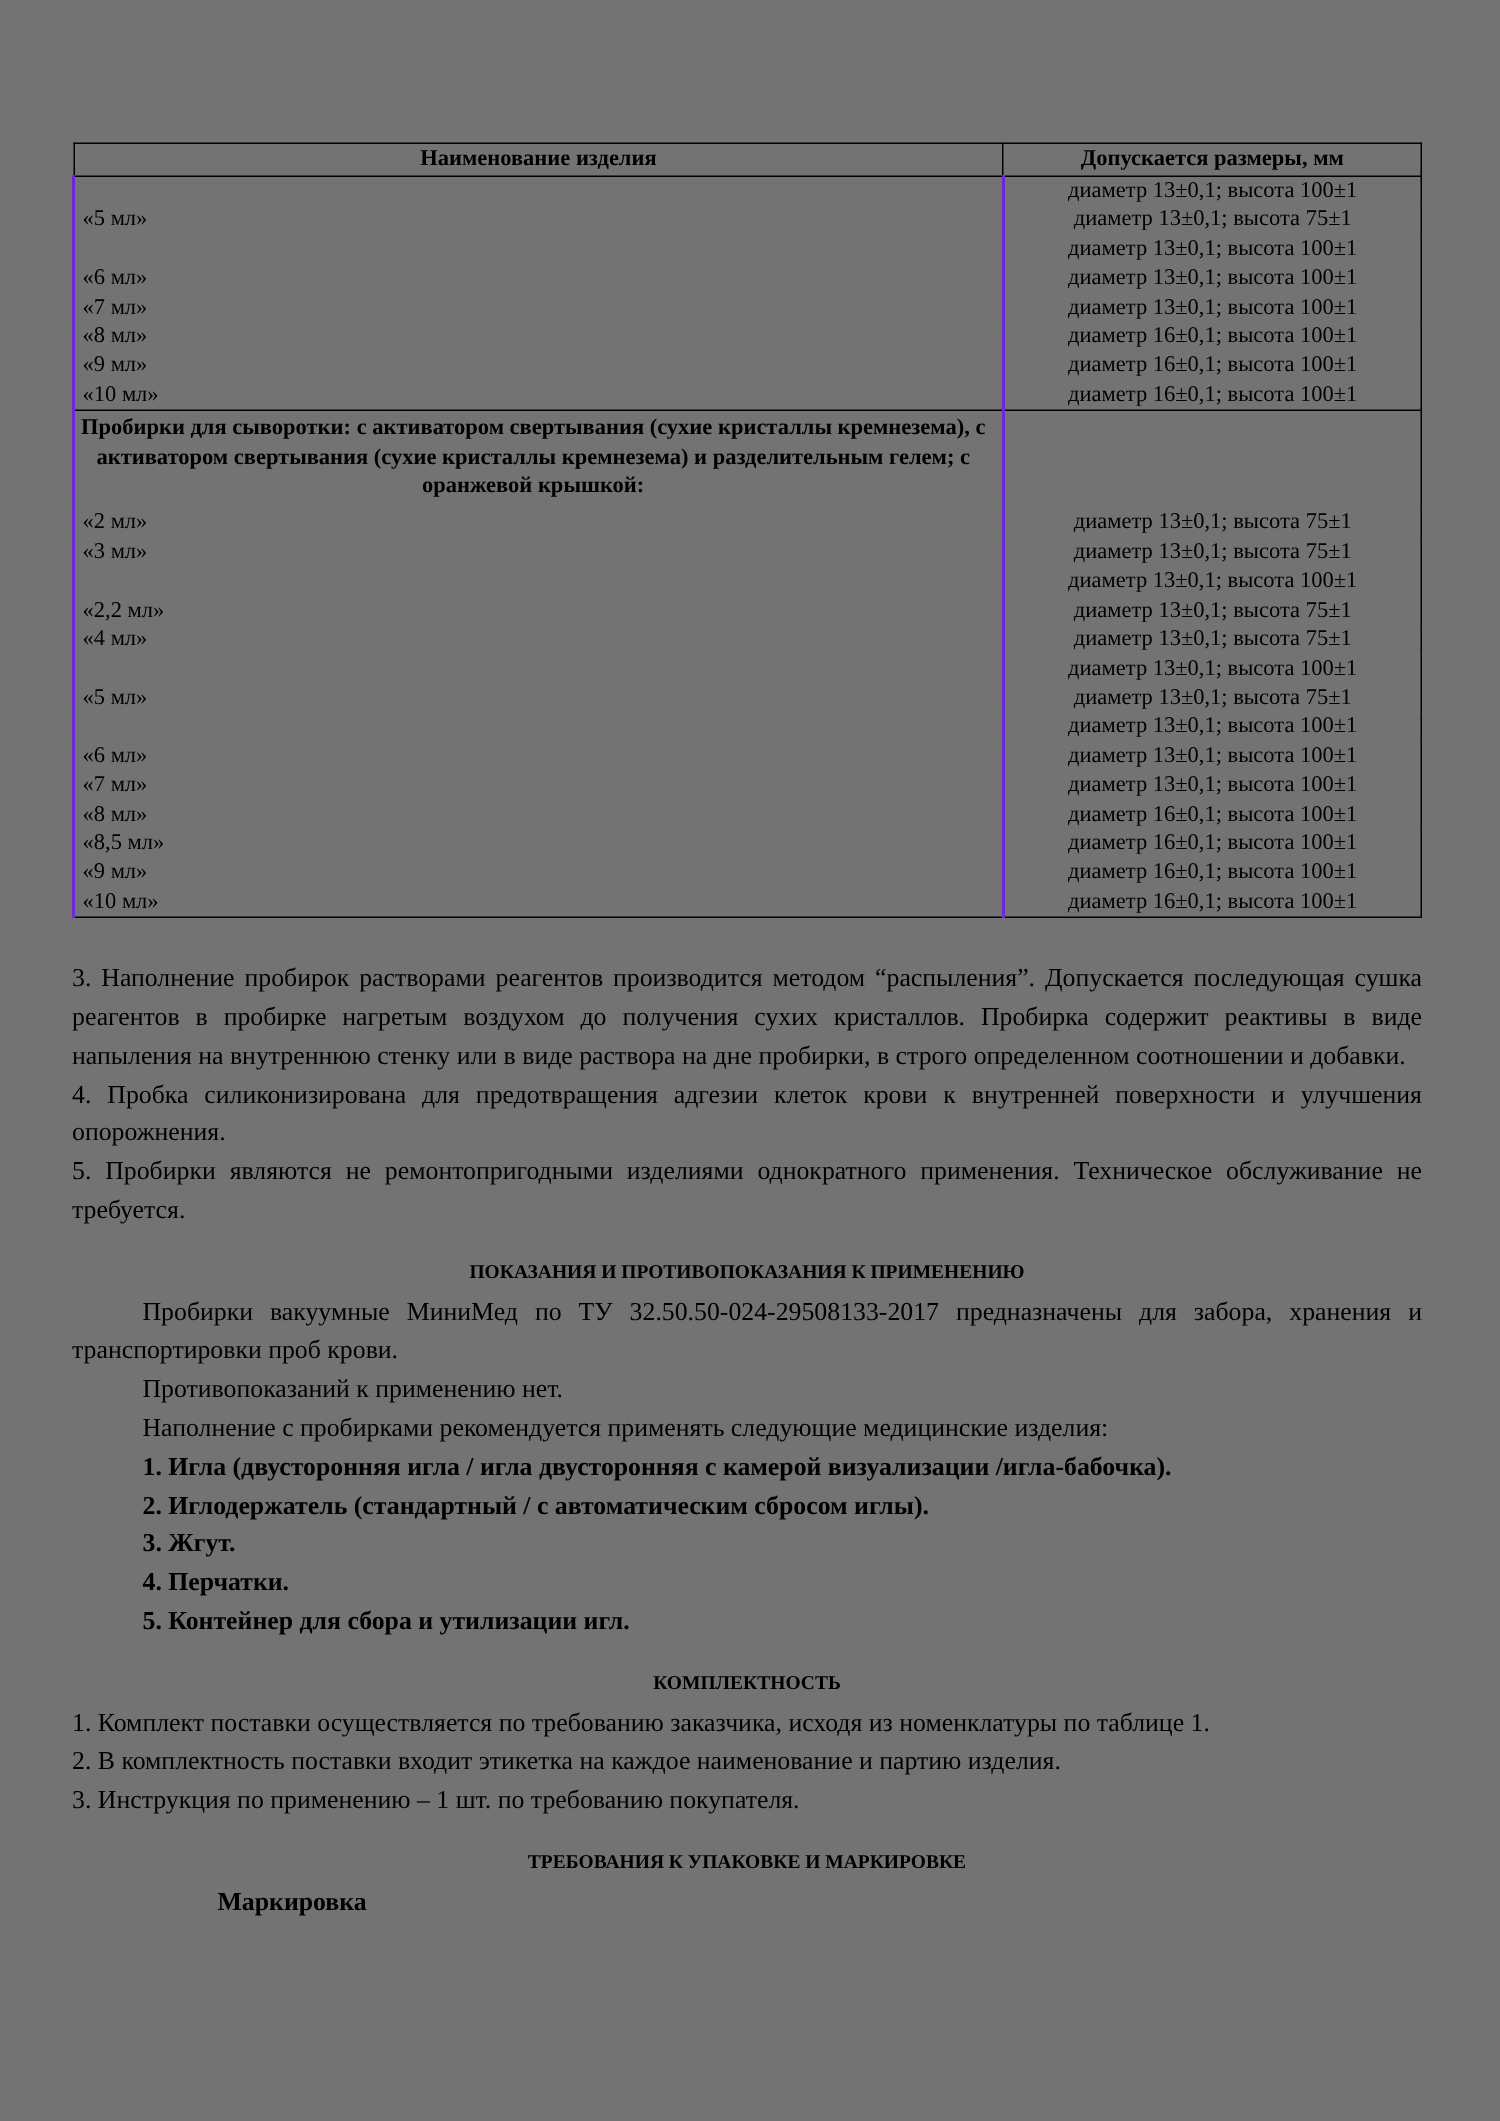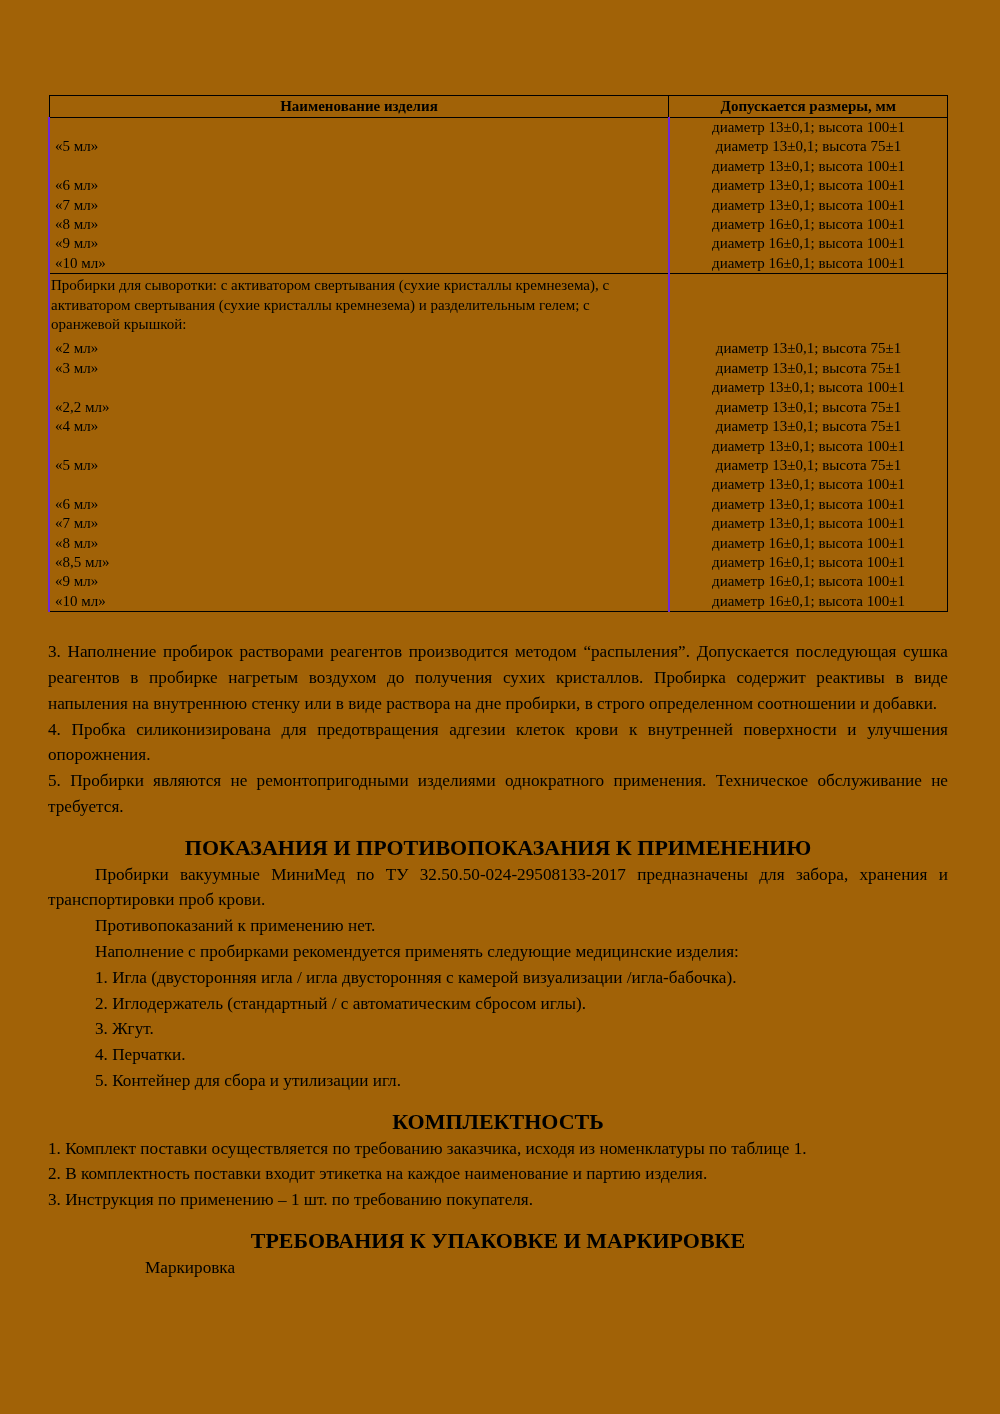--- a/index.html
+++ b/index.html
@@ -6,21 +6,21 @@
   html,body { margin:0; padding:0; background:#ffffff; }
   body {
     width:1000px; height:1414px;
     font-family:"Liberation Serif","DejaVu Serif",serif;
     color:#000;
   }
   .page {
     width:1000px; height:1414px;
     padding:95px 52px 0 48px;
     overflow:hidden;
-    background:#a16207;
+    background:#737373;
   }
 
   
   table.spec-table {
     width:100%;
     border-collapse:collapse;
     table-layout:fixed;
     font-size:15px;
     border:1px solid #000;
   }
@@ -44,36 +44,37 @@
     overflow:hidden;
     white-space:nowrap;
   }
   .spec-table td.dim { text-align:center; }
   .spec-table tr.sec2-start td { border-top:1px solid #000; }
   .spec-table td.intro {
     height:auto;
     white-space:normal;
     line-height:19.4px;
     padding:2px 8px 5px 1px;
-    text-align:left;
+    text-align:center;
+    font-weight:bold;
   }
 
   
   .body-text { margin-top:27px; font-size:17.2px; line-height:25.8px; }
   .para { margin:0; text-align:justify; }
   .indent { text-indent:47px; }
   .heading {
     font-weight:bold;
     text-align:center;
-    font-size:22px;
+    font-size:13px;
     margin:15px 0 1px 0;
   }
-  .list-item { margin:0 0 0 47px; text-align:justify; }
+  .list-item { margin:0 0 0 47px; text-align:justify;font-weight:bold; }
   .sub-heading {
-    font-weight:normal;
+    font-weight:bold;
     margin:0 0 0 97px;
   }
 </style>
 </head>
 <body>
 
 <div class="page">
 
   <table class="spec-table">
     <colgroup>

